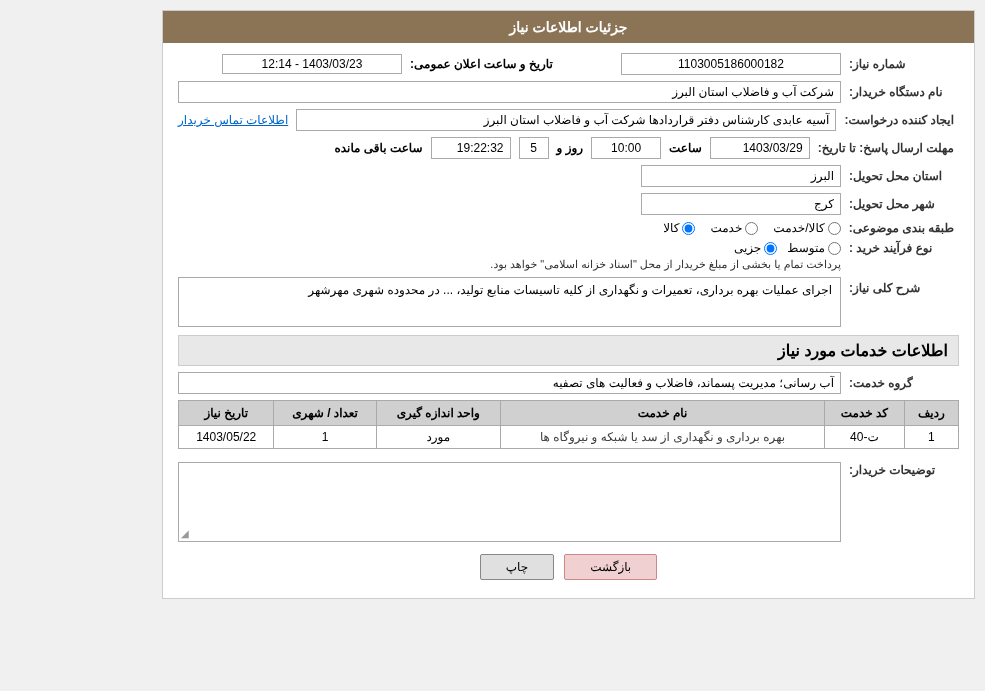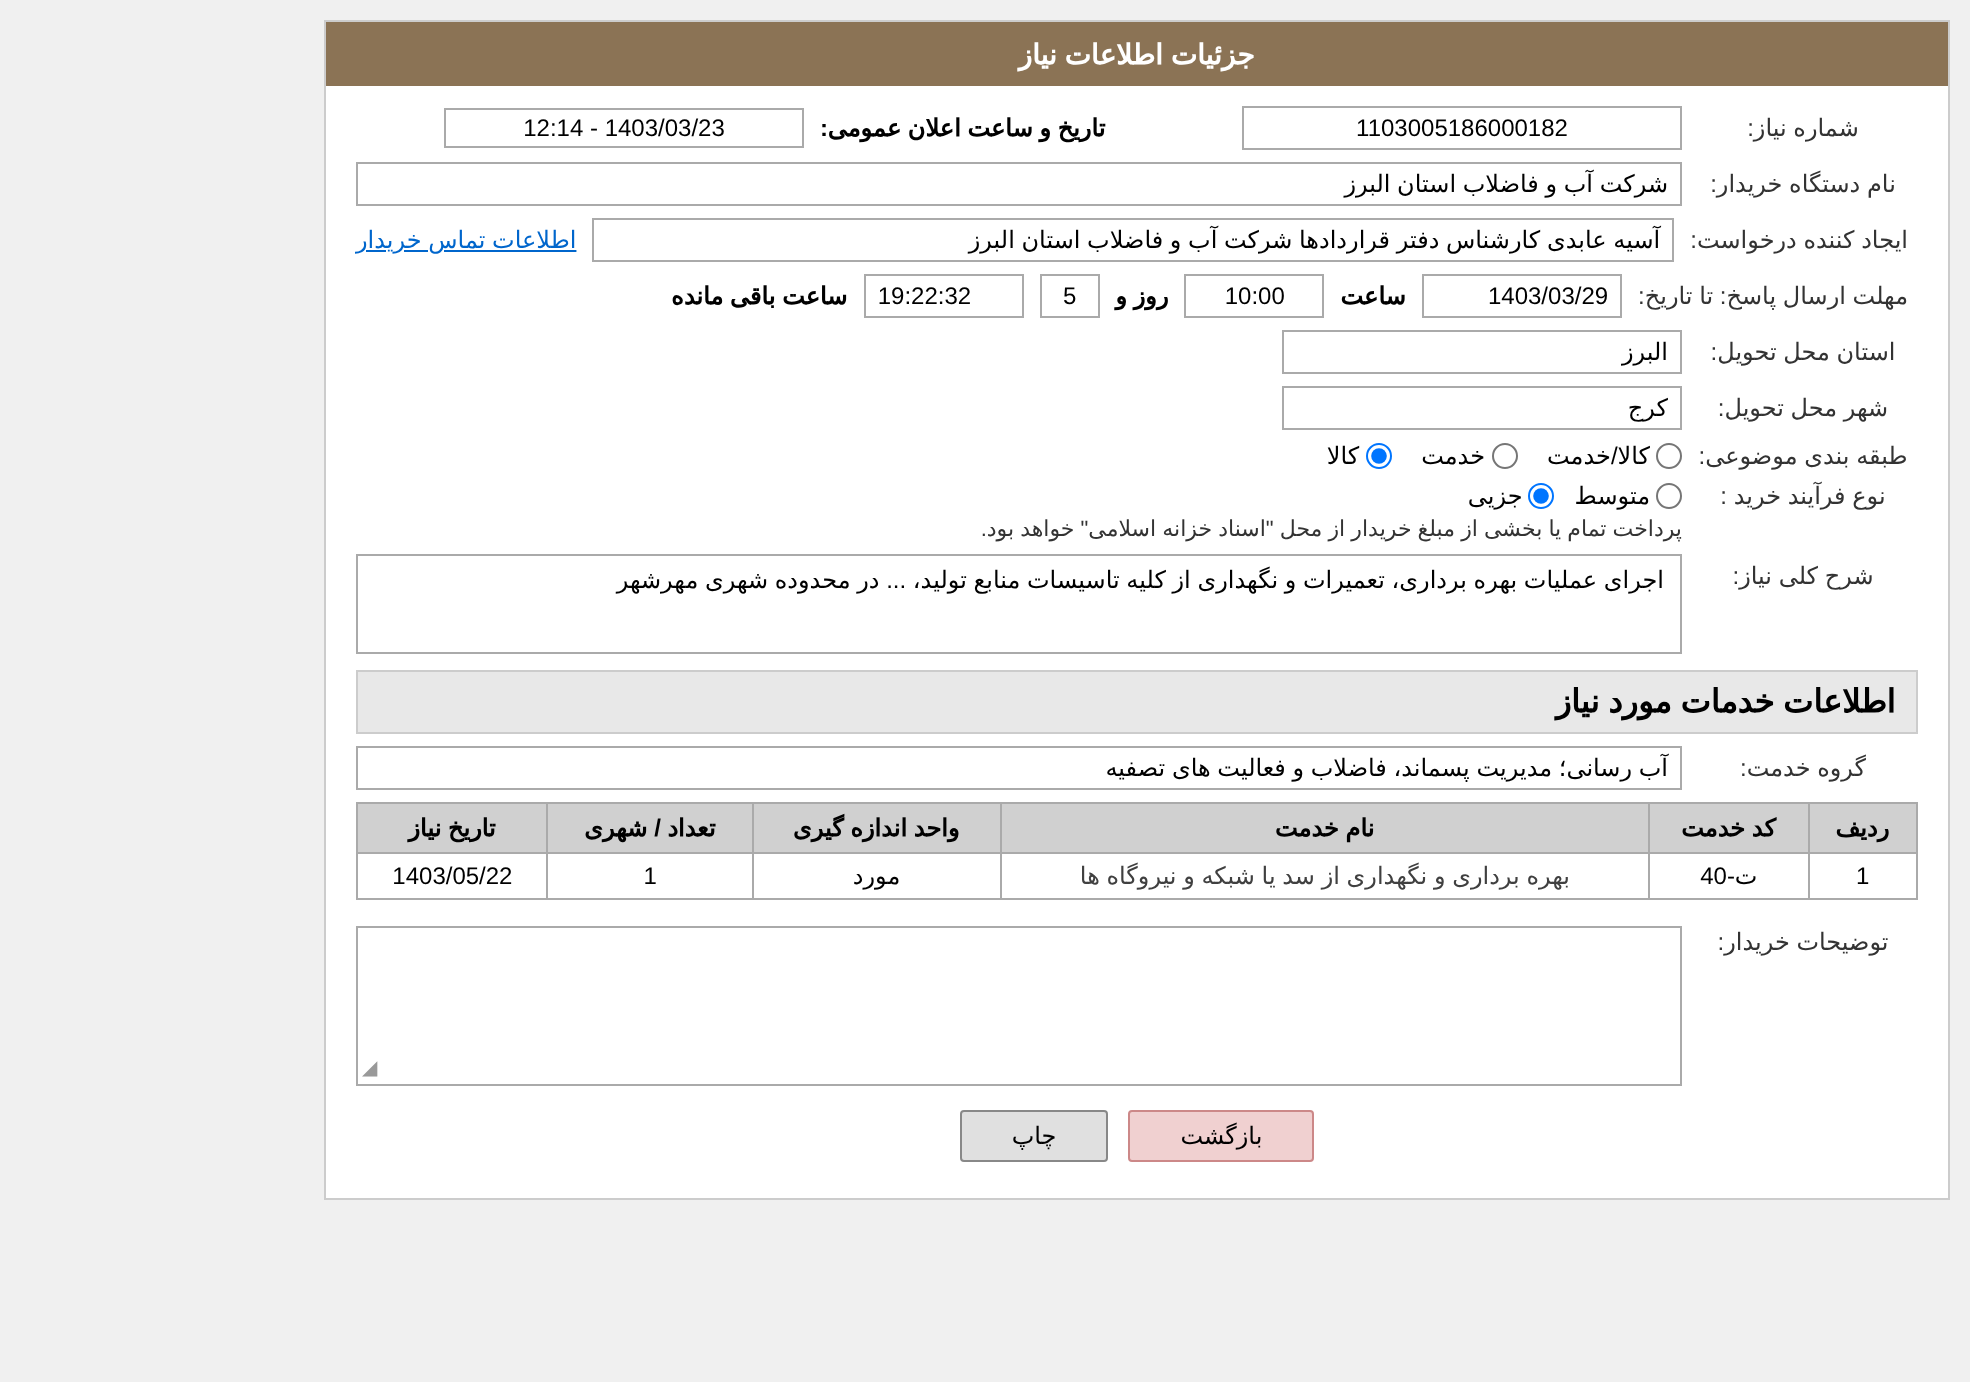--- a/index.html
+++ b/index.html
@@ -40,24 +40,24 @@
       text-align: right;
     }
     .info-row {
       display: flex;
       align-items: center;
       margin-bottom: 6px;
       direction: rtl;
     }
     .label {
       color: #333;
-      font-weight: normal;
+      font-weight: bold;
       white-space: nowrap;
       min-width: 110px;
-      text-align: center;
+      text-align: left;
       padding-right: 5px;
     }
     .field-box {
       border: 1px solid #aaa;
       background: #fff;
       padding: 3px 6px;
       min-height: 22px;
       min-width: 80px;
       text-align: right;
     }
@@ -81,20 +81,21 @@
       white-space: nowrap;
     }
     .radio-group {
       display: flex;
       align-items: center;
       gap: 15px;
       direction: rtl;
     }
     .radio-item {
       display: flex;
+      align-items: center;
       gap: 3px;
     }
     .purchase-radio-group {
       display: flex;
       align-items: center;
       gap: 10px;
     }
     .purchase-note {
       color: #333;
       font-size: 11px;
@@ -211,21 +212,21 @@
         <span class="link-blue">اطلاعات تماس خریدار</span>
       </div>
 
       <div class="info-row" style="gap:8px; flex-wrap:wrap;">
         <span class="label">مهلت ارسال پاسخ: تا تاریخ:</span>
         <span class="field-box" style="min-width:100px;">1403/03/29</span>
         <span class="deadline-label">ساعت</span>
         <span class="field-box" style="min-width:70px; text-align:center;">10:00</span>
         <span class="deadline-label">روز و</span>
         <span class="field-box" style="min-width:30px; text-align:center;">5</span>
-        <span class="field-box" style="min-width:80px; text-align:left;">19:22:32</span>
+        <span class="field-box" style="min-width:80px; text-align:right;">19:22:32</span>
         <span class="deadline-label">ساعت باقی مانده</span>
       </div>
 
       <div class="info-row" style="gap:8px;">
         <span class="label">استان محل تحویل:</span>
         <span class="field-box" style="min-width:200px;">البرز</span>
       </div>
 
       <div class="info-row" style="gap:8px;">
         <span class="label">شهر محل تحویل:</span>

